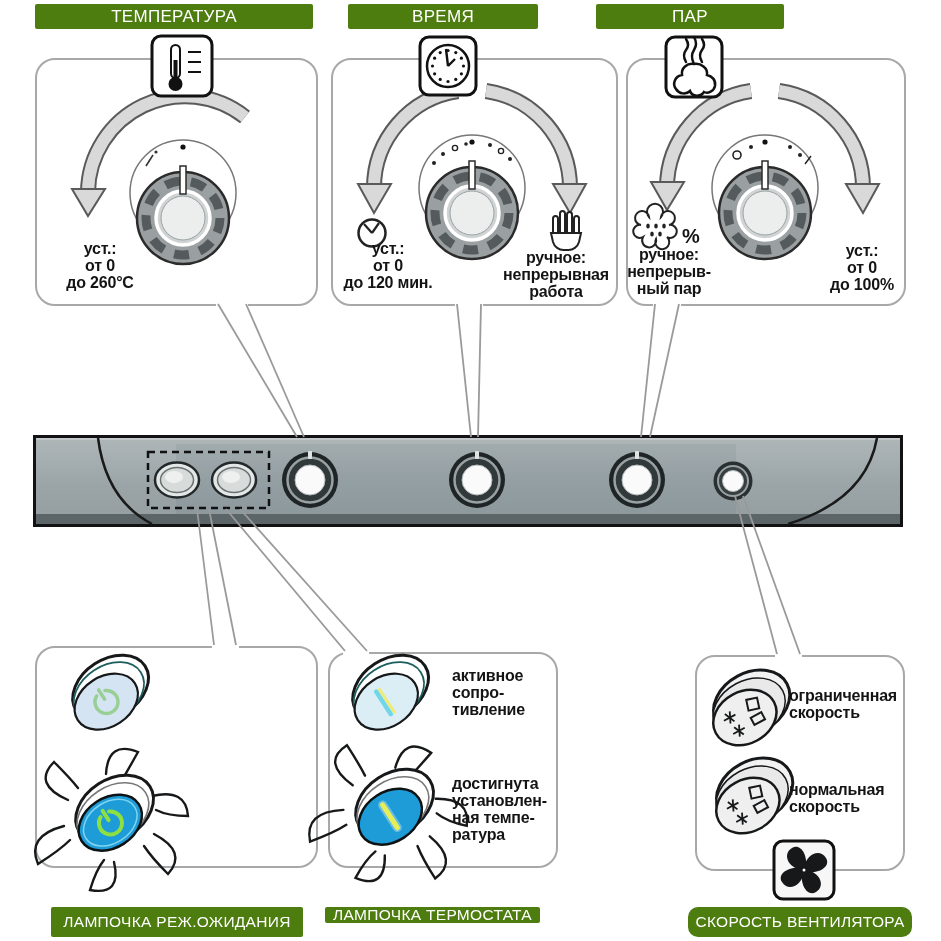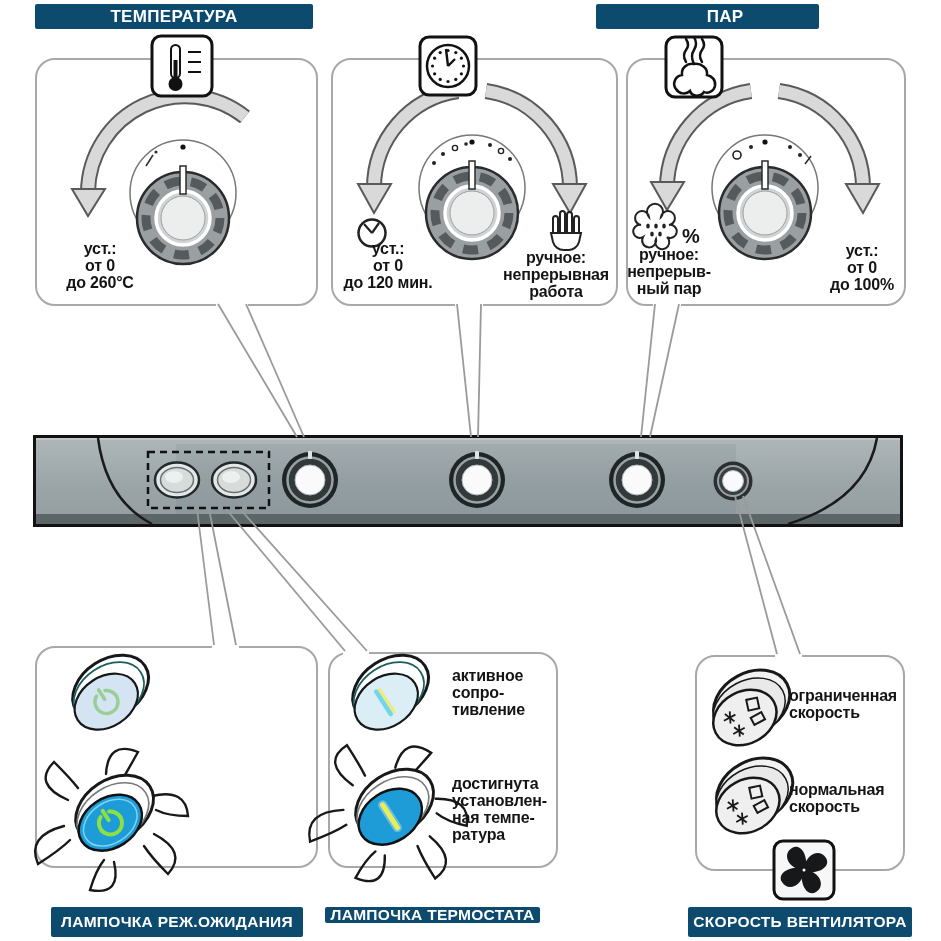--- a/index.html
+++ b/index.html
@@ -1,39 +1,40 @@
 <!DOCTYPE html>
 <html><head>
 <meta charset="utf-8">
 <style>
   html,body{margin:0;padding:0;background:#fff;}
   .canvas{position:relative;width:941px;height:941px;background:#ffffff;
           font-family:"Liberation Sans",sans-serif;overflow:hidden;}
-  .bar{position:absolute;background:#0c4a6e;color:#ffffff;display:flex;align-items:center;
-       justify-content:center;font-weight:700;font-size:17px;letter-spacing:.3px;z-index:3;border-radius:2px;}
+  .bar{position:absolute;background:#4d7c0f;color:#ffffff;display:flex;align-items:center;
+       justify-content:center;font-weight:400;font-size:17px;letter-spacing:.3px;z-index:3;border-radius:2px;}
   .bar.small{font-size:15.5px;}
   .callout{position:absolute;border:2.5px solid #a8a8a8;border-radius:20px;background:#ffffff;
            box-sizing:border-box;z-index:1;}
   .strip{position:absolute;left:33px;top:435px;width:870px;height:92px;box-sizing:border-box;
          background:linear-gradient(180deg,#aeb6b8 0%,#9ba5a8 55%,#949ea1 100%);
          border:3px solid #121212;z-index:1;
          box-shadow:inset 0 -10px 0 #5c6668, inset 0 2px 0 rgba(255,255,255,.25);}
   .strip .patch{position:absolute;left:140px;top:6px;width:560px;height:70px;background:rgba(55,80,86,.08);}
   svg.overlay{position:absolute;left:0;top:0;z-index:2;}
   .note{position:absolute;font-size:16px;font-weight:700;line-height:1.06;color:#141414;
         white-space:pre-line;z-index:3;letter-spacing:-.2px;}
   .c{text-align:center;}
 </style>
 </head>
 <body>
 
 <div class="canvas">
 
   <div class="bar" style="left:35px;top:4px;width:278px;height:25px;">ТЕМПЕРАТУРА</div>
-  <div class="bar" style="left:596px;top:4px;width:188px;height:25px;padding-left:35px;">ПАР</div>
+  <div class="bar" style="left:348px;top:4px;width:190px;height:25px;">ВРЕМЯ</div>
+  <div class="bar" style="left:596px;top:4px;width:188px;height:25px;">ПАР</div>
 
   <div class="callout" style="left:35px;top:58px;width:283px;height:248px;"></div>
   <div class="callout" style="left:331px;top:58px;width:287px;height:248px;"></div>
   <div class="callout" style="left:626px;top:58px;width:280px;height:248px;"></div>
   <div class="callout" style="left:35px;top:646px;width:283px;height:222px;"></div>
   <div class="callout" style="left:328px;top:652px;width:230px;height:216px;"></div>
   <div class="callout" style="left:695px;top:655px;width:210px;height:216px;"></div>
 
   <div class="strip">
       <div class="patch"></div>
@@ -338,15 +339,15 @@
 установлен-
 ная темпе-
 ратура</div>
   <div class="note" style="left:789px;top:688px;width:114px;">ограниченная
 скорость</div>
   <div class="note" style="left:789px;top:782px;width:114px;">нормальная
 скорость</div>
 
   <div class="bar small" style="left:31px;top:907px;width:252px;height:30px;margin-left:20px;">ЛАМПОЧКА РЕЖ.ОЖИДАНИЯ</div>
   <div class="bar small" style="left:325px;top:907px;width:215px;height:16px;">ЛАМПОЧКА ТЕРМОСТАТА</div>
-  <div class="bar small" style="left:688px;top:907px;width:224px;height:30px;">СКОРОСТЬ ВЕНТИЛЯТОРА</div>
+  <div class="bar small" style="left:688px;top:907px;width:224px;height:30px;border-radius:10px;">СКОРОСТЬ ВЕНТИЛЯТОРА</div>
 
 </div>
 
 </body></html>

